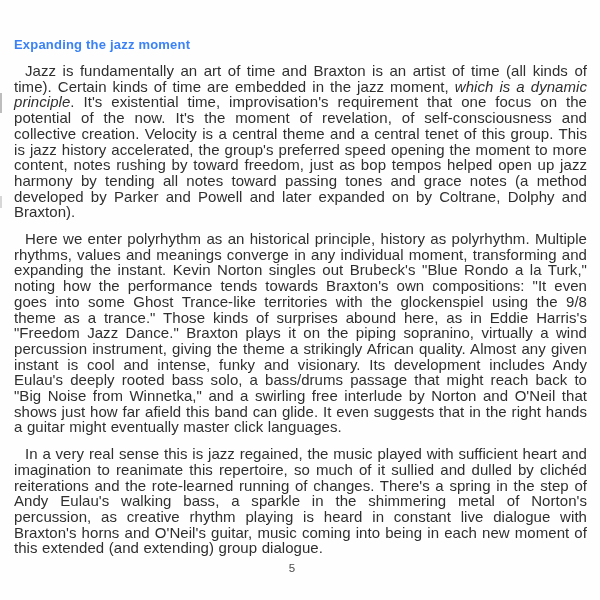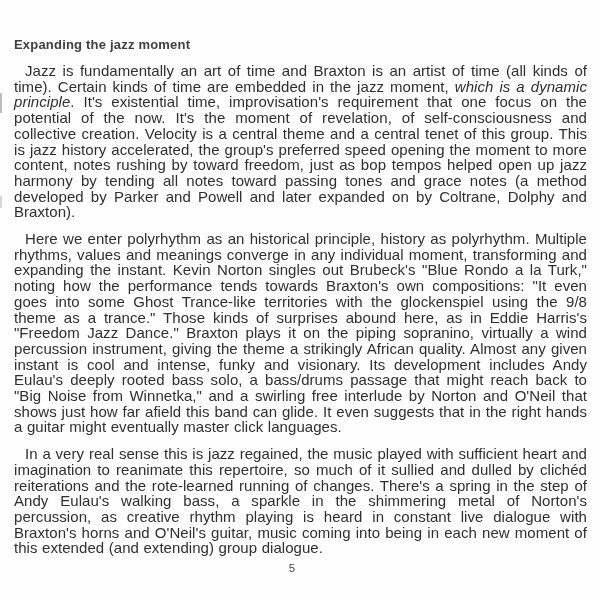--- a/index.html
+++ b/index.html
@@ -17,21 +17,21 @@
   }
   .content {
     padding: 37px 13px 0 14px;
   }
   .heading {
     font-size: 13px;
     font-weight: bold;
     line-height: 15px;
     margin: 0 0 11px 0;
     letter-spacing: 0.2px;
-    color: #404040;
+    color: #3b82f6;
   }
   .body-paragraph {
     font-size: 15px;
     line-height: 15.7px;
     text-align: justify;
     text-indent: 11px;
     margin: 0 0 11px 0;
     letter-spacing: 0.05px;
     word-spacing: 0.3px;
   }

